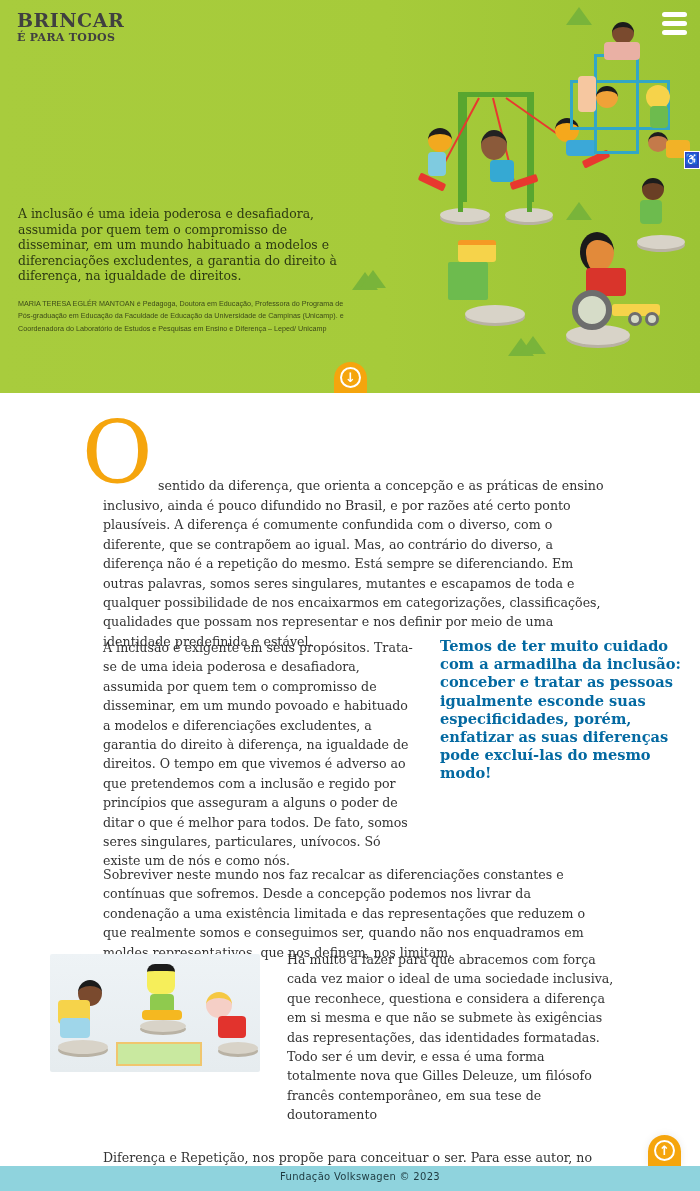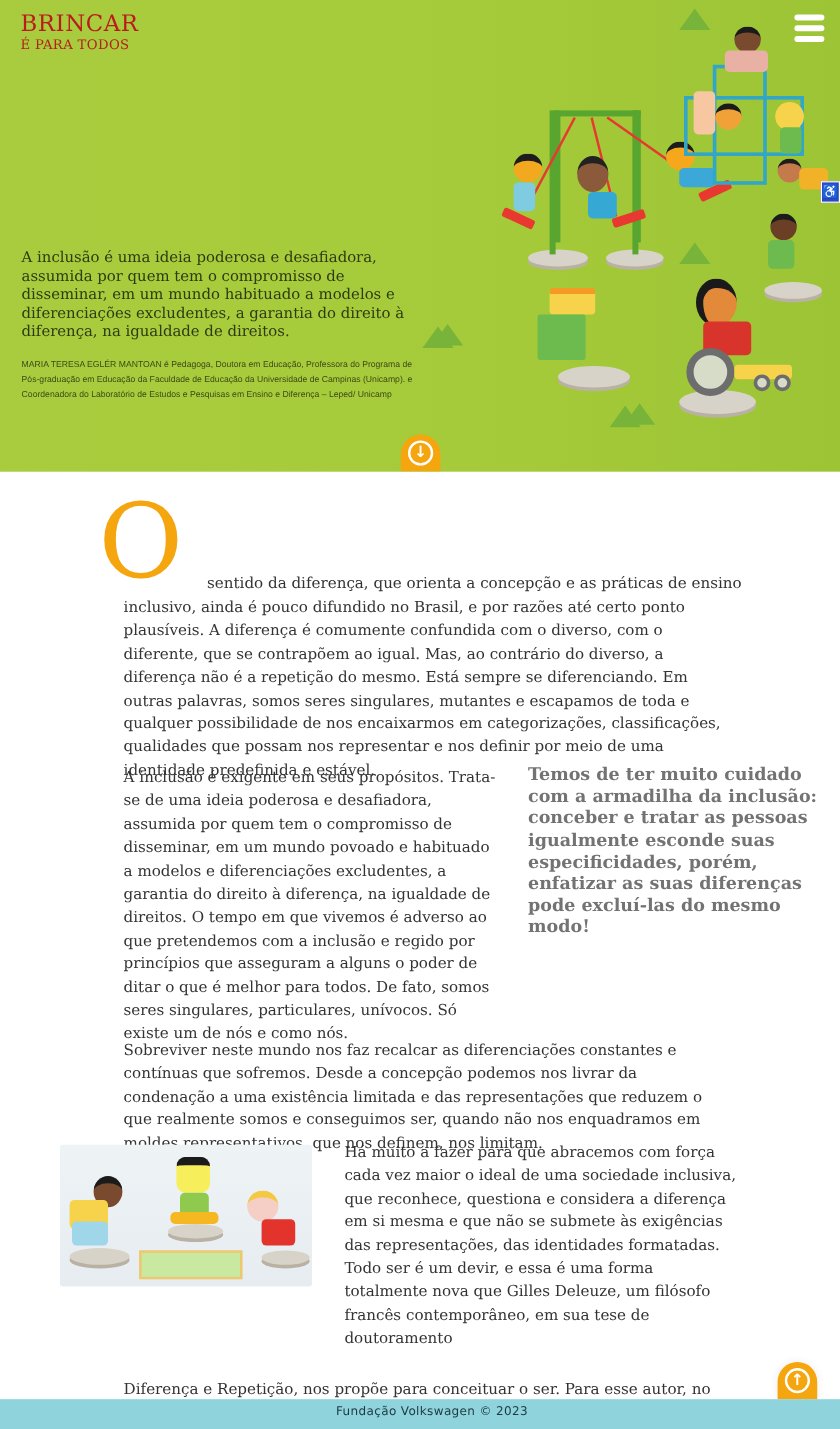--- a/index.html
+++ b/index.html
@@ -2,21 +2,21 @@
 <html><head>
 <meta charset="utf-8">
 <style>
   * { box-sizing: border-box; margin: 0; padding: 0; }
   html, body { width: 700px; height: 1191px; overflow: hidden; background: #ffffff; }
   body { position: relative; font-family: "DejaVu Serif", serif; color: #333; }
 
   
   .hero { position: absolute; left: 0; top: 0; width: 700px; height: 393px; background: #a9cd3e; overflow: hidden; }
   .hero-bg { position: absolute; left: 0; top: 0; width: 700px; height: 393px; background: linear-gradient(90deg, #a8cc3d 0%, #a6cb3a 55%, #9cc435 100%); }
-  .logo { position: absolute; left: 17px; top: 11px; color: #b91c1c; font-family: "DejaVu Serif", serif; font-weight: normal; line-height: 1; }
+  .logo { position: absolute; left: 17px; top: 11px; color: #404040; font-family: "DejaVu Serif", serif; font-weight: bold; line-height: 1; }
   .logo .l1 { font-size: 19px; letter-spacing: 0.5px; display: block; }
   .logo .l2 { font-size: 11px; letter-spacing: 0.3px; display: block; margin-top: 2px; }
   .menu-btn { position: absolute; left: 662px; top: 12px; width: 28px; height: 28px; cursor: pointer; }
   .menu-btn span { display: block; width: 25px; height: 5px; background: #fff; border-radius: 3px; margin-bottom: 4px; }
 
   .hero-title { position: absolute; left: 17px; top: 73px; width: 330px; font-family: "DejaVu Serif", serif; font-weight: bold; font-size: 35px; line-height: 37px; color: #2b2b2b; letter-spacing: 0.3px; }
   .hero-lead { position: absolute; left: 18px; top: 206px; width: 325px; font-family: "DejaVu Serif", serif; font-size: 12.4px; line-height: 15.5px; color: #2d3a12; }
   .hero-author { position: absolute; left: 18px; top: 298px; width: 340px; font-family: Liberation Sans, sans-serif; font-size: 7.2px; line-height: 12.3px; color: #3c4a18; }
 
   .access-icon { position: absolute; left: 684px; top: 151px; width: 16px; height: 18px; background: #2d47c8; border: 1px solid #fff; color: #fff; font-size: 11px; text-align: center; line-height: 16px; }
@@ -29,21 +29,21 @@
   .swing-frame { left: 462px; top: 92px; width: 72px; height: 110px; border: 5px solid #58a62f; border-bottom: none; }
   .rope { position: absolute; width: 2px; background: #e8382f; transform-origin: top; }
   .seat { position: absolute; height: 8px; background: #e8382f; border-radius: 2px; }
   .base { position: absolute; background: #d8d3c8; border-radius: 50%; box-shadow: 0 3px 0 #b9b2a4; }
   .kid-head { position: absolute; border-radius: 50%; }
   .kid-body { position: absolute; border-radius: 4px; }
   .jungle { position: absolute; border: 3px solid #32a6c7; }
   .mount { position: absolute; width: 0; height: 0; border-left: 13px solid transparent; border-right: 13px solid transparent; border-bottom: 18px solid #79b43a; }
   .p { position: absolute; font-family: "DejaVu Serif", serif; font-size: 12.6px; line-height: 19.4px; color: #333; }
   .dropcap { position: absolute; left: 82px; top: 412px; font-family: "DejaVu Serif", serif; font-size: 86px; line-height: 80px; color: #f5a50d; }
-  .quote { position: absolute; left: 440px; top: 637px; width: 250px; font-family: "DejaVu Serif", serif; font-weight: bold; font-size: 14.6px; line-height: 18.2px; color: #737373; }
+  .quote { position: absolute; left: 440px; top: 637px; width: 250px; font-family: "DejaVu Serif", serif; font-weight: bold; font-size: 14.6px; line-height: 18.2px; color: #0369a1; }
 
   .game-img { position: absolute; left: 50px; top: 954px; width: 210px; height: 118px; background: linear-gradient(180deg, #eef3f6, #e6ecef); border-radius: 2px; overflow: hidden; }
 
   
   .footer { position: absolute; left: 0; top: 1166px; width: 700px; height: 25px; background: #8fd3dd; }
   .footer-text { position: absolute; left: 280px; top: 5px; font-family: "DejaVu Sans", sans-serif; font-size: 10px; color: #1e3a40; letter-spacing: 0.3px; }
   .scroll-up { position: absolute; left: 648px; top: 1135px; width: 33px; height: 31px; background: #f5a50d; border-radius: 17px 17px 0 0; cursor: pointer; box-shadow: 0 0 8px rgba(0,0,0,0.08); }
 </style>
 </head>
 <body>
@@ -122,21 +122,21 @@
 
   <p class="hero-lead">A inclusão é uma ideia poderosa e desafiadora, assumida por quem tem o compromisso de disseminar, em um mundo habituado a modelos e diferenciações excludentes, a garantia do direito à diferença, na igualdade de direitos.</p>
   <p class="hero-author">MARIA TERESA EGLÉR MANTOAN é Pedagoga, Doutora em Educação, Professora do Programa de Pós-graduação em Educação da Faculdade de Educação da Universidade de Campinas (Unicamp). e Coordenadora do Laboratório de Estudos e Pesquisas em Ensino e Diferença – Leped/ Unicamp</p>
 
   <div class="scroll-down">
     <div class="ring">↓</div>
   </div>
 </section>
 
 <div class="dropcap">O</div>
-<p class="p" style="left:158px;top:476px;width:460px;text-align:right;">sentido da diferença, que orienta a concepção e as práticas de ensino</p>
+<p class="p" style="left:158px;top:476px;width:460px;">sentido da diferença, que orienta a concepção e as práticas de ensino</p>
 <p class="p" style="left:103px;top:496px;width:500px;">inclusivo, ainda é pouco difundido no Brasil, e por razões até certo ponto plausíveis. A diferença é comumente confundida com o diverso, com o diferente, que se contrapõem ao igual. Mas, ao contrário do diverso, a diferença não é a repetição do mesmo. Está sempre se diferenciando. Em outras palavras, somos seres singulares, mutantes e escapamos de toda e qualquer possibilidade de nos encaixarmos em categorizações, classificações, qualidades que possam nos representar e nos definir por meio de uma identidade predefinida e estável.</p>
 
 <p class="p" style="left:103px;top:638px;width:316px;">A inclusão é exigente em seus propósitos. Trata-se de uma ideia poderosa e desafiadora, assumida por quem tem o compromisso de disseminar, em um mundo povoado e habituado a modelos e diferenciações excludentes, a garantia do direito à diferença, na igualdade de direitos. O tempo em que vivemos é adverso ao que pretendemos com a inclusão e regido por princípios que asseguram a alguns o poder de ditar o que é melhor para todos. De fato, somos seres singulares, particulares, unívocos. Só existe um de nós e como nós.</p>
 <aside class="quote">Temos de ter muito cuidado com a armadilha da inclusão: conceber e tratar as pessoas igualmente esconde suas especificidades, porém, enfatizar as suas diferenças pode excluí-las do mesmo modo!</aside>
 <p class="p" style="left:103px;top:841px;width:500px;margin-top:24px;">Sobreviver neste mundo nos faz recalcar as diferenciações constantes e contínuas que sofremos. Desde a concepção podemos nos livrar da condenação a uma existência limitada e das representações que reduzem o que realmente somos e conseguimos ser, quando não nos enquadramos em moldes representativos, que nos definem, nos limitam.</p>
 
 <div class="game-img">
   <div class="base ill" style="left:8px;top:86px;width:50px;height:14px;"></div>
   <div class="kid-head" style="left:28px;top:26px;width:24px;height:26px;background:#7a4a2e;border-top:6px solid #1b1b1b;"></div>
   <div class="kid-body" style="left:8px;top:46px;width:32px;height:24px;background:#f6d34a;"></div>

